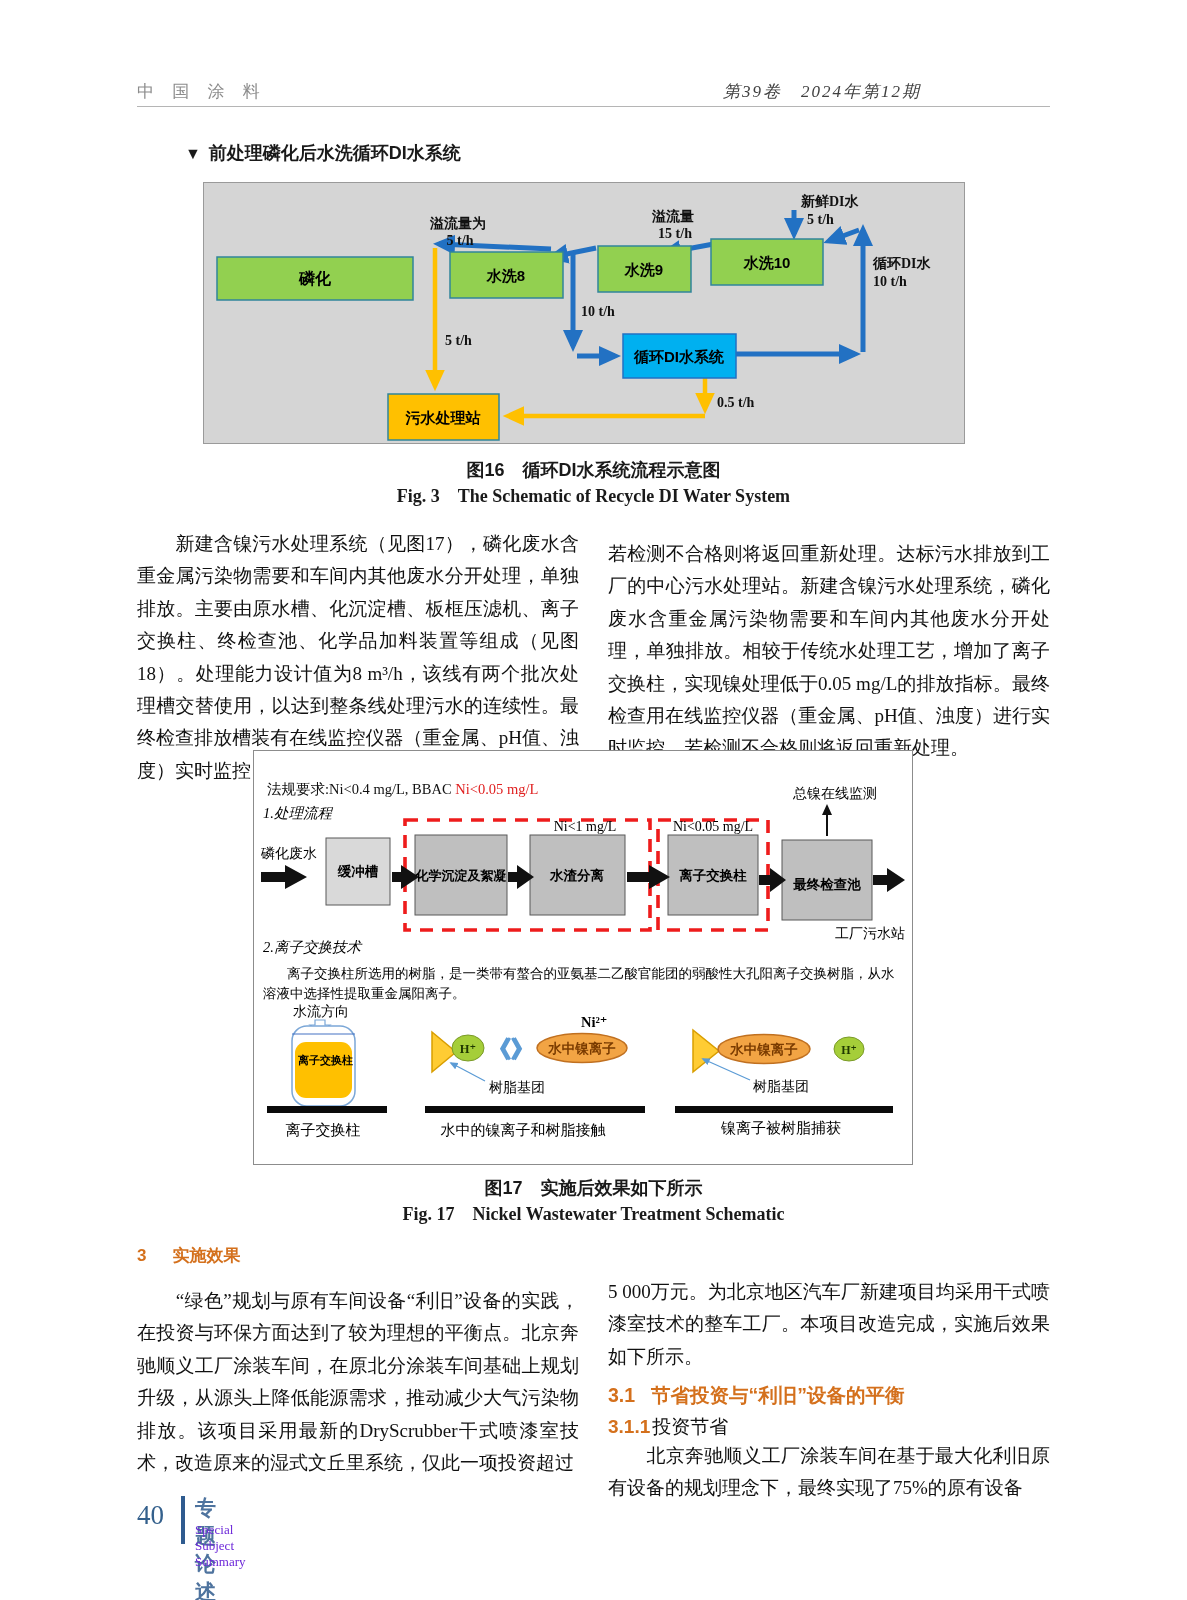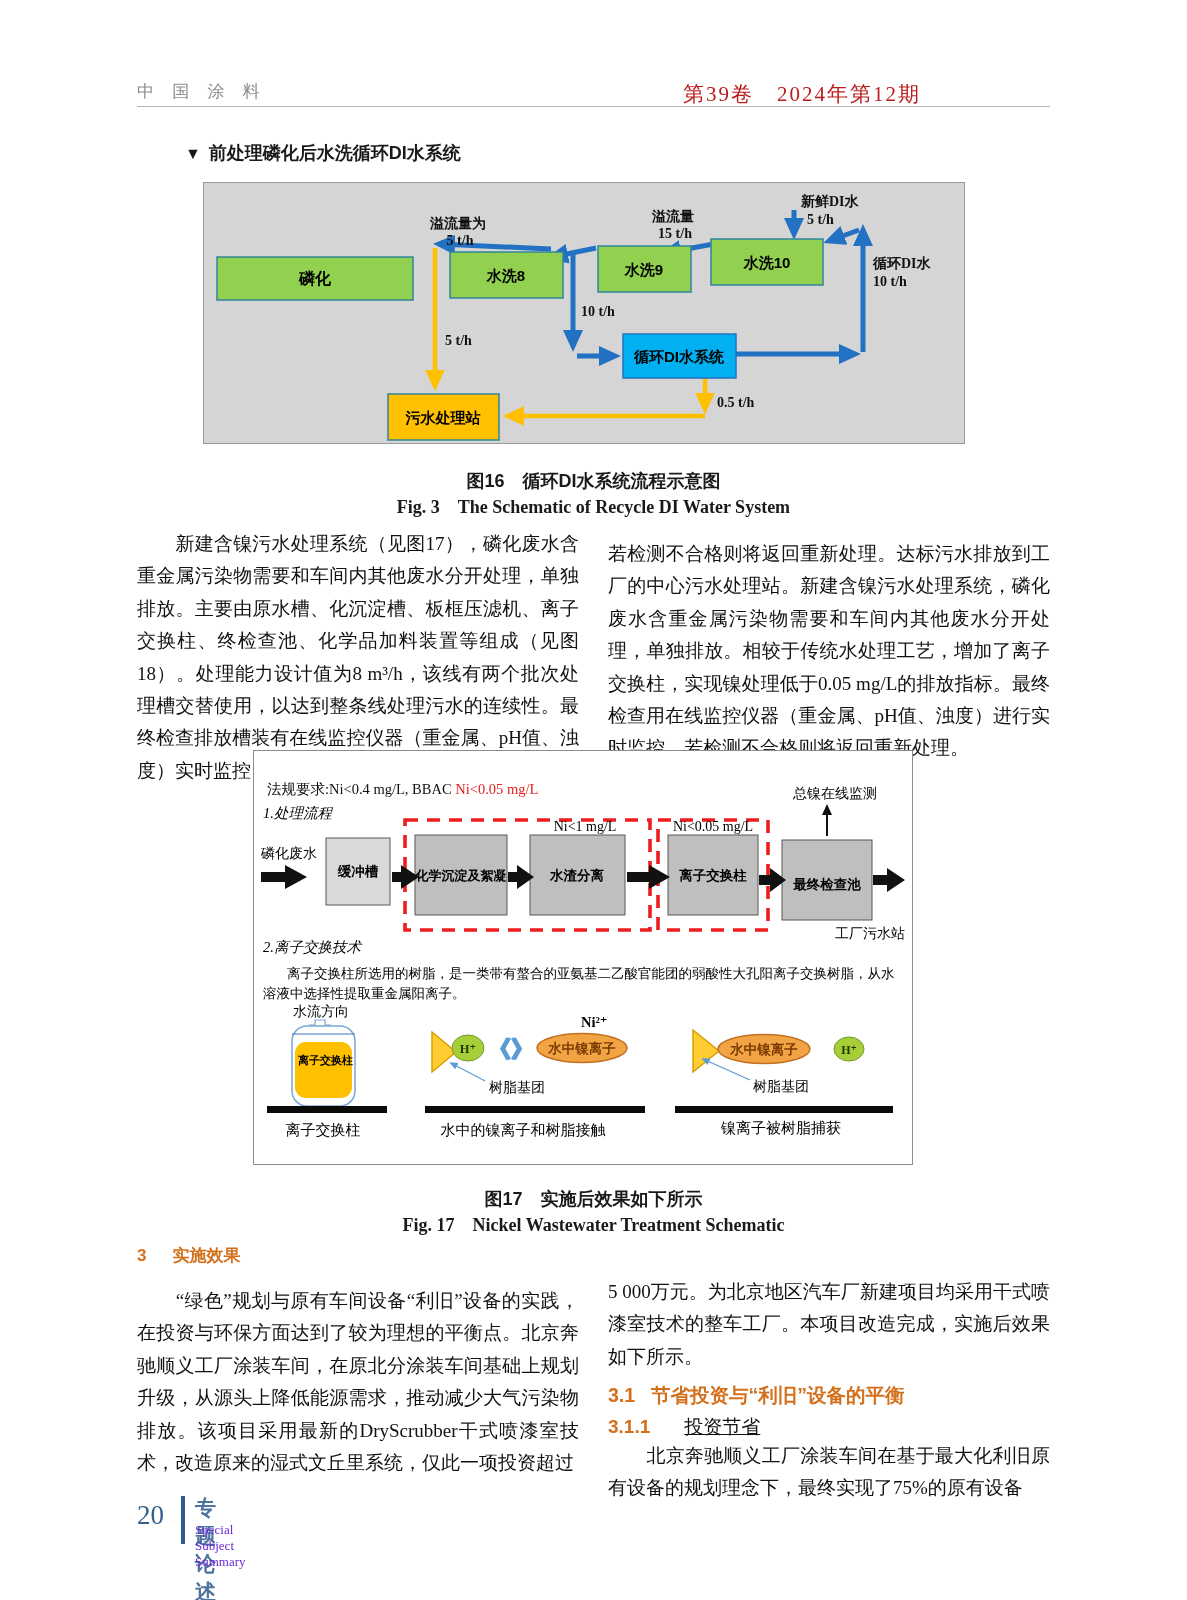--- a/index.html
+++ b/index.html
@@ -1,44 +1,44 @@
 <!DOCTYPE html>
 <html><head>
 <meta charset="utf-8">
 <style>
   html,body{margin:0;padding:0;background:#ffffff;}
   .page{position:relative;width:1058px;height:1600px;background:#ffffff;overflow:hidden;
         font-family:"Liberation Serif","DejaVu Serif",serif;color:#1a1a1a;}
   
   .hdr-left{position:absolute;left:137px;top:80px;font-size:17px;color:#8c8c8c;letter-spacing:7px;}
-  .hdr-right{position:absolute;right:137px;top:80px;font-size:21px;color:#b91c1c;letter-spacing:2px;}
+  .hdr-right{position:absolute;right:137px;top:80px;font-size:17px;color:#404040;letter-spacing:2px;font-style:italic;}
   .hdr-rule{position:absolute;left:137px;top:106px;width:913px;height:1px;background:#b5b5b5;}
   
   .fig16-prelabel{position:absolute;left:185px;top:141px;font-size:18px;font-weight:bold;
         font-family:"Liberation Sans","DejaVu Sans",sans-serif;}
   .fig16-prelabel .tri{font-size:16px;margin-right:8px;}
   .figwrap{position:absolute;}
   
-  .cap{position:absolute;left:137px;width:913px;text-align:center;margin-top:11px;}
+  .cap{position:absolute;left:137px;width:913px;text-align:center;}
   .cap-zh{font-size:18px;font-weight:bold;font-family:"Liberation Sans","DejaVu Sans",sans-serif;}
   .cap-en{font-size:18px;font-weight:bold;font-family:"Liberation Serif","DejaVu Serif",serif;}
   
   .col{position:absolute;width:442px;font-size:19px;line-height:32.4px;text-align:justify;color:#111;}
   .col-left{left:137px;}
   .col-right{left:608px;}
   
   .sec3-h{position:absolute;left:137px;top:1244px;font-size:17px;font-weight:bold;color:#d4701c;
         font-family:"Liberation Sans","DejaVu Sans",sans-serif;}
   .sec3-h .num{margin-right:26px;}
   .h31{font-size:19.5px;font-weight:bold;color:#d4701c;
         font-family:"Liberation Sans","DejaVu Sans",sans-serif;line-height:34px;text-align:left;}
   .h31 .t{margin-left:16px;}
   .h311{font-size:19px;line-height:33px;text-align:left;}
   .h311 .num{color:#d4701c;font-weight:bold;font-family:"Liberation Sans","DejaVu Sans",sans-serif;}
-  .h311 .t{margin-left:34px;color:#111;text-decoration:underline;}
+  .h311 .t{margin-left:2px;color:#111;}
   
   .ftr{position:absolute;left:137px;top:1492px;height:60px;}
   .ftr-num{position:absolute;left:0;top:8px;font-size:27px;color:#34608c;}
   .ftr-bar{position:absolute;left:44px;top:4px;width:4px;height:48px;background:#2f5b8f;}
   .ftr-zh{position:absolute;left:58px;top:2px;font-size:21px;font-weight:bold;color:#4e739e;
         font-family:"Liberation Sans","DejaVu Sans",sans-serif;}
   .ftr-en{position:absolute;left:58px;top:30px;font-size:13px;color:#6d28d9;}
   svg text{font-family:"Liberation Serif","DejaVu Serif",serif;}
   .boxlbl{font-family:"Liberation Sans","DejaVu Sans",sans-serif;font-weight:bold;}
 </style>
@@ -214,19 +214,19 @@
   <div class="col col-right" style="top:1276px;">5 000万元。为北京地区汽车厂新建项目均采用干式喷漆室技术的整车工厂。本项目改造完成，实施后效果如下所示。</div>
   <div class="col col-right h31" style="top:1378px;">
     <span>3.1</span><span class="t">节省投资与“利旧”设备的平衡</span>
   </div>
   <div class="col col-right h311" style="top:1410px;">
     <span class="num">3.1.1</span><span class="t">投资节省</span>
   </div>
   <div class="col col-right" style="top:1440px;font-family:Liberation Serif, serif;">　　北京奔驰顺义工厂涂装车间在基于最大化利旧原有设备的规划理念下，最终实现了75%的原有设备</div>
 
   <div class="ftr">
-    <div class="ftr-num">20</div>
+    <div class="ftr-num">40</div>
     <div class="ftr-bar"></div>
     <div class="ftr-zh">专题论述</div>
     <div class="ftr-en">Special Subject Summary</div>
   </div>
 
 </div>
 
 </body></html>

